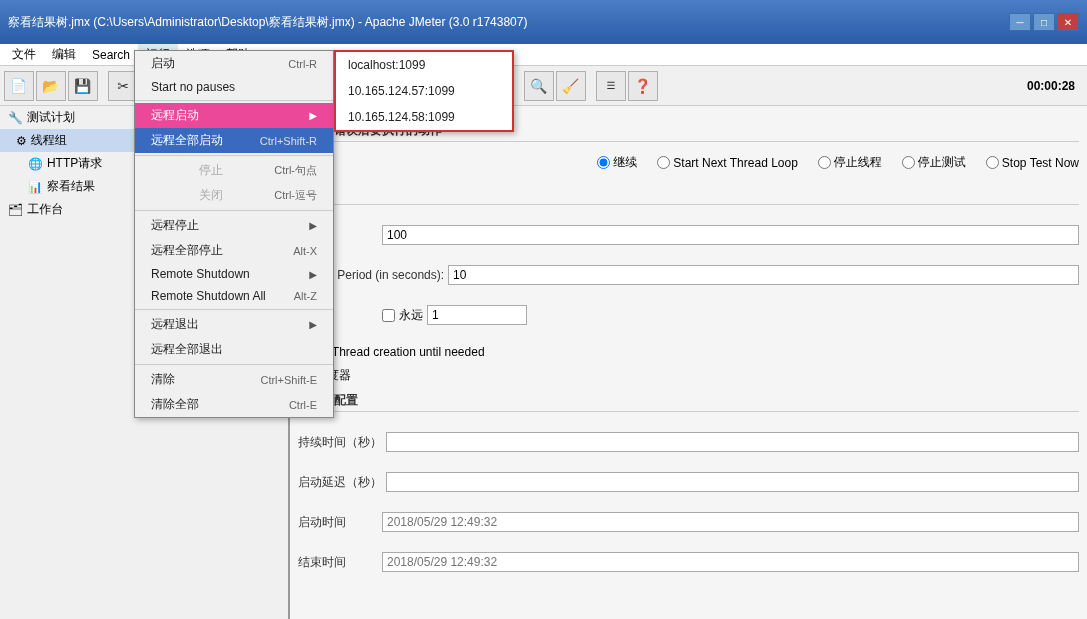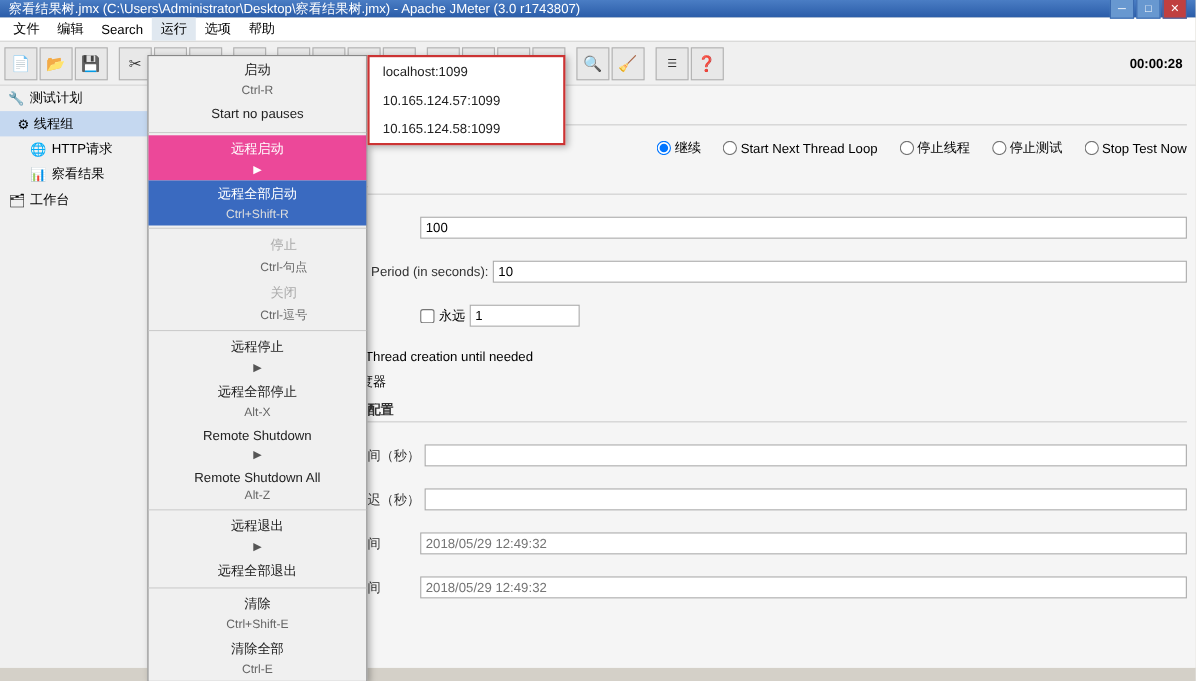--- a/index.html
+++ b/index.html
@@ -9,21 +9,21 @@
       background: #d4d0c8;
       width: 1087px;
       height: 619px;
       overflow: hidden;
     }
 
     
     .title-bar {
       background: linear-gradient(to bottom, #4a7dc4, #2a5ca8);
       color: white;
-      height: 16px;
+      height: 44px;
       display: flex;
       align-items: center;
       padding: 0 8px;
       justify-content: space-between;
       font-size: 12px;
     }
     .title-bar-text { flex: 1; }
     .title-bar-buttons { display: flex; gap: 2px; }
     .title-btn {
       width: 22px; height: 18px;
@@ -180,21 +180,20 @@
     }
     .run-menu-item {
       padding: 4px 16px;
       cursor: pointer;
       display: flex;
       align-items: center;
       justify-content: space-between;
       font-size: 12px;
       color: #222;
       gap: 4px;
-      flex-direction: column;
     }
     .run-menu-item.highlighted { background: #3a6ac0; color: white; }
     .run-menu-item.disabled { color: #aaa; cursor: default; margin-left: 48px; }
     .menu-shortcut { color: #666; font-size: 11px; white-space: nowrap; }
     .menu-shortcut.white { color: #ddd; text-align: right; }
     .menu-arrow { font-size: 10px; color: #555; }
     .menu-arrow.white { color: white; }
     .menu-sep-line { border-top: 1px solid #ccc; margin: 2px 0; }
 
     

